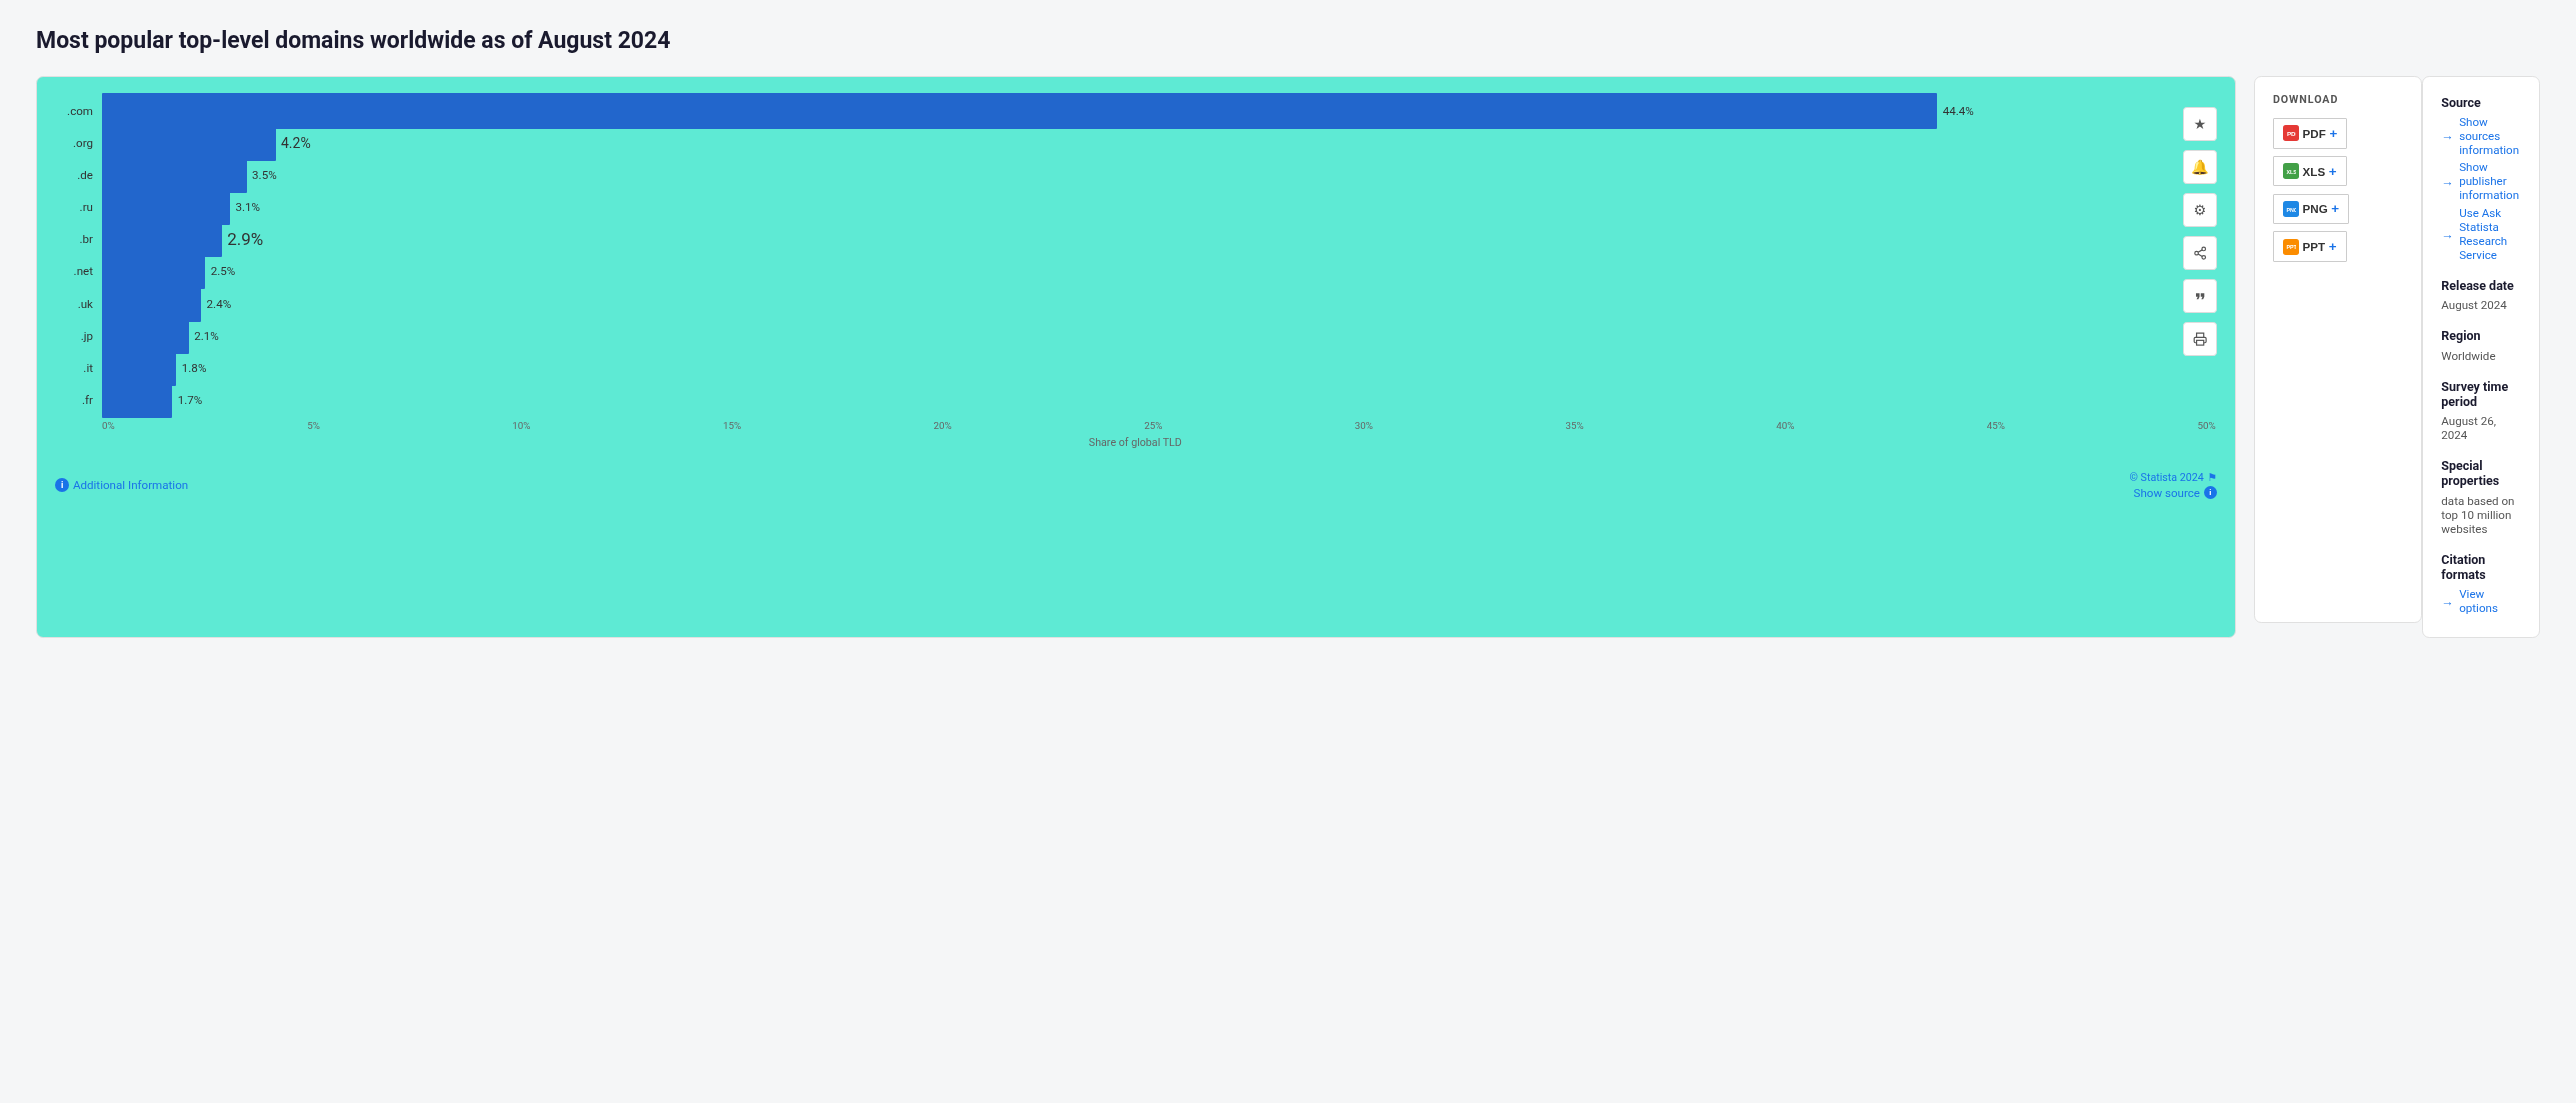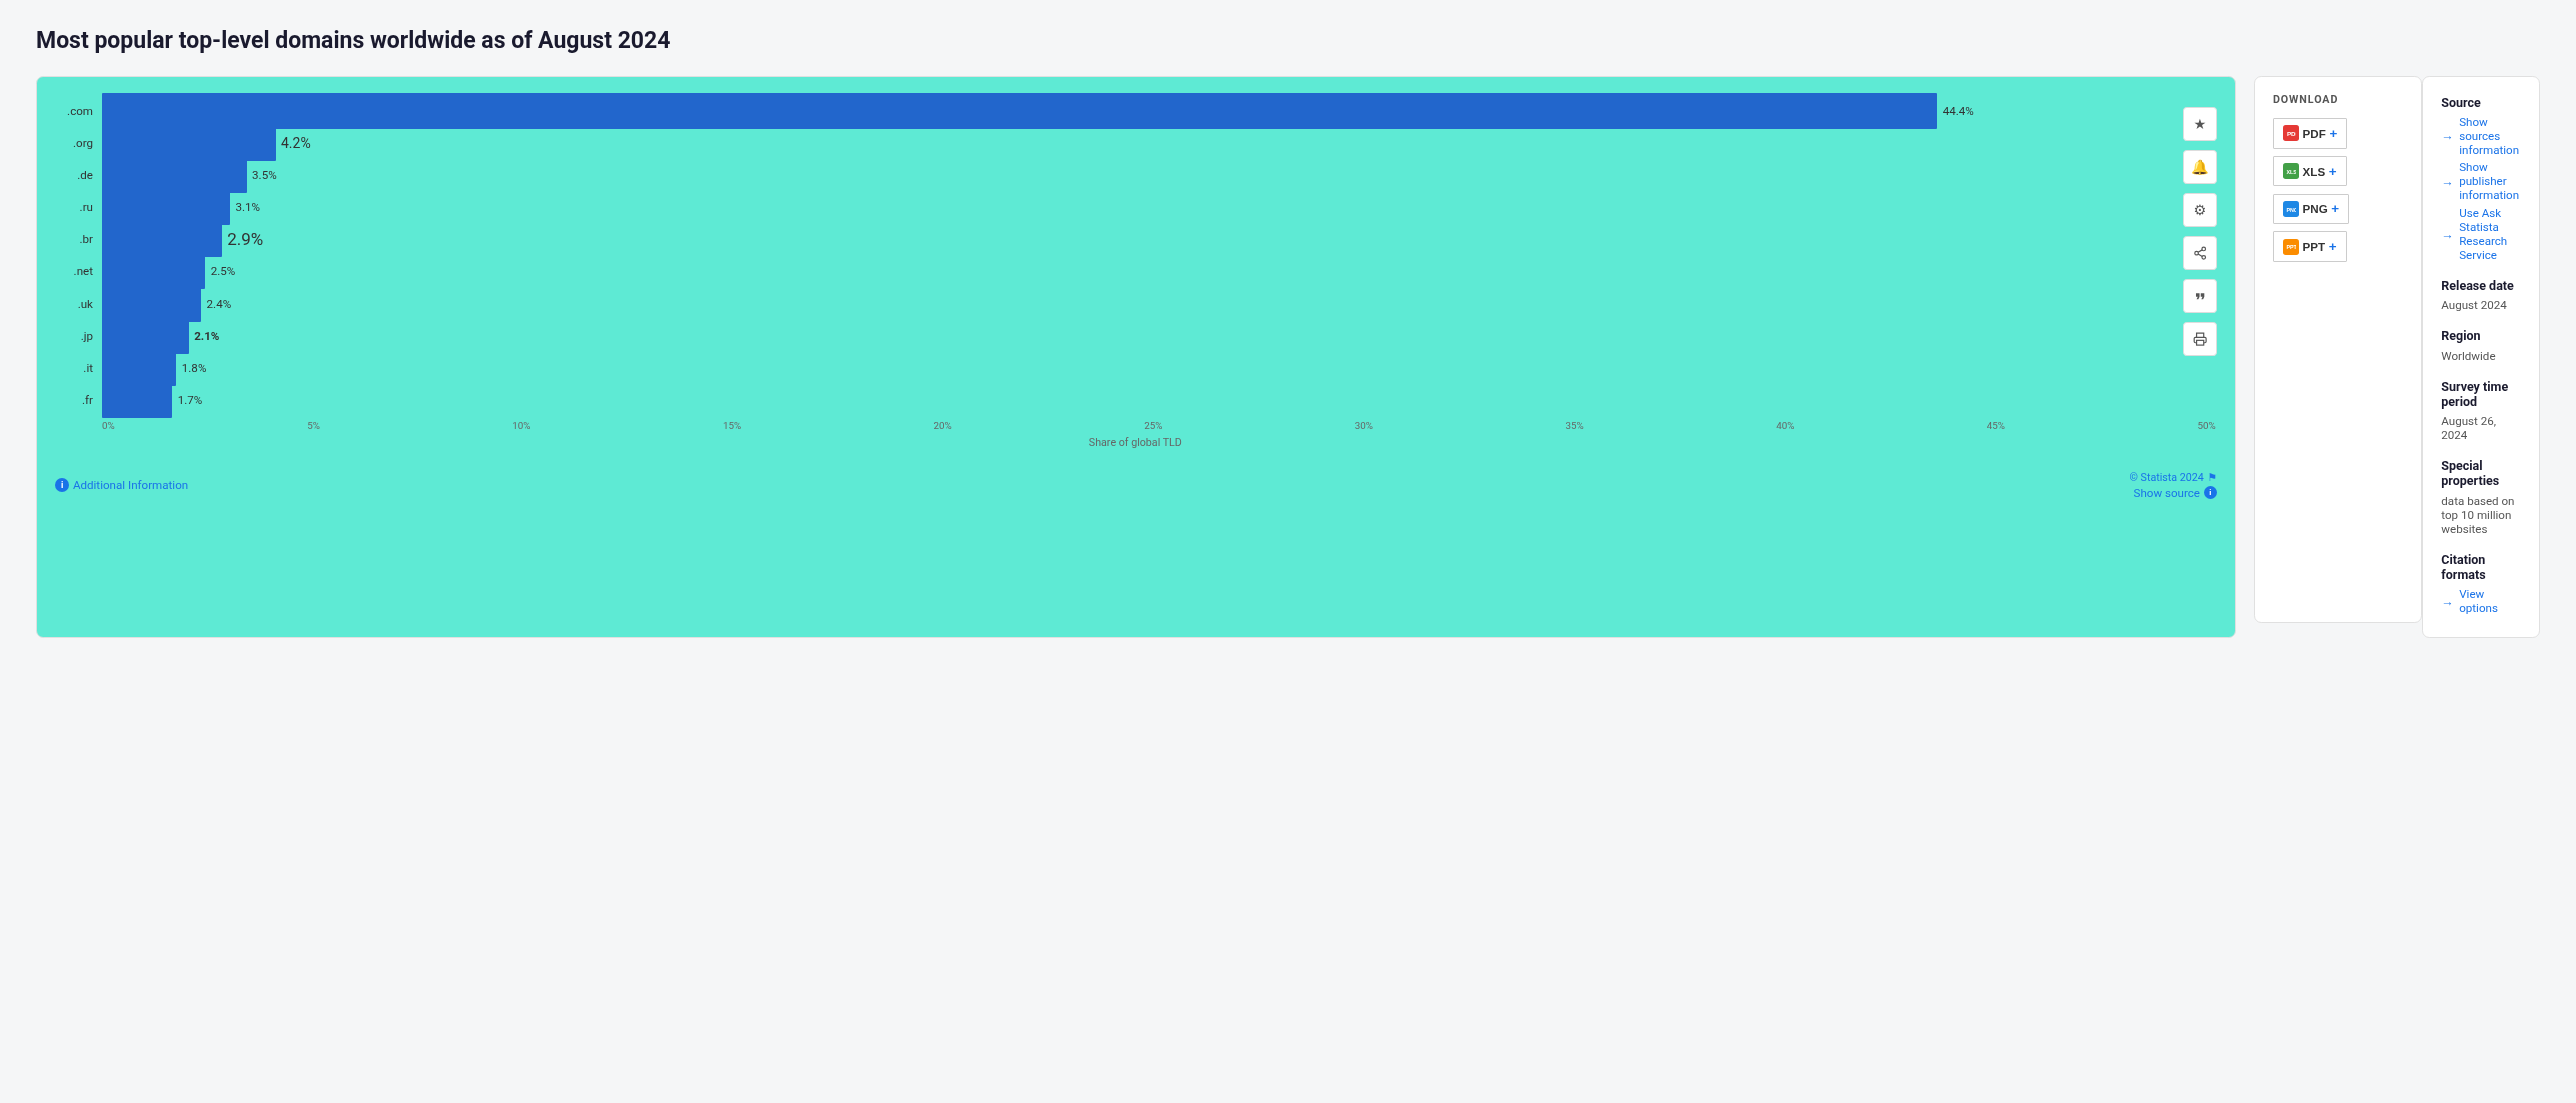--- a/index.html
+++ b/index.html
@@ -310,21 +310,21 @@
               <div class="bar-label">.uk</div>
               <div class="bar-track" style="position: relative;">
                 <div class="bar-fill" style="width: 4.8%;"></div>
                 <div style="position: absolute; left: calc(4.8% + 5.4px); top: 50%; transform: translateY(-50%); font-size: 11.6px; color: rgb(51, 51, 51); white-space: nowrap;">2.4%</div>
               </div>
             </div>
             <div class="bar-row">
               <div class="bar-label">.jp</div>
               <div class="bar-track" style="position: relative;">
                 <div class="bar-fill" style="width: 4.2%;"></div>
-                <div style="position: absolute; left: calc(4.2% + 5.4px); top: 50%; transform: translateY(-50%); font-size: 11.6px; color: rgb(51, 51, 51); white-space: nowrap; font-weight: bold;">2.1%</div>
+                <div style="position: absolute; left: calc(4.2% + 5.4px); top: 50%; transform: translateY(-50%); font-size: 11.6px; color: rgb(51, 51, 51); white-space: nowrap;">2.1%</div>
               </div>
             </div>
             <div class="bar-row">
               <div class="bar-label">.it</div>
               <div class="bar-track" style="position: relative;">
                 <div class="bar-fill" style="width: 3.6%;"></div>
                 <div style="position: absolute; left: calc(3.6% + 5.4px); top: 50%; transform: translateY(-50%); font-size: 11.6px; color: rgb(51, 51, 51); white-space: nowrap;">1.8%</div>
               </div>
             </div>
             <div class="bar-row">

